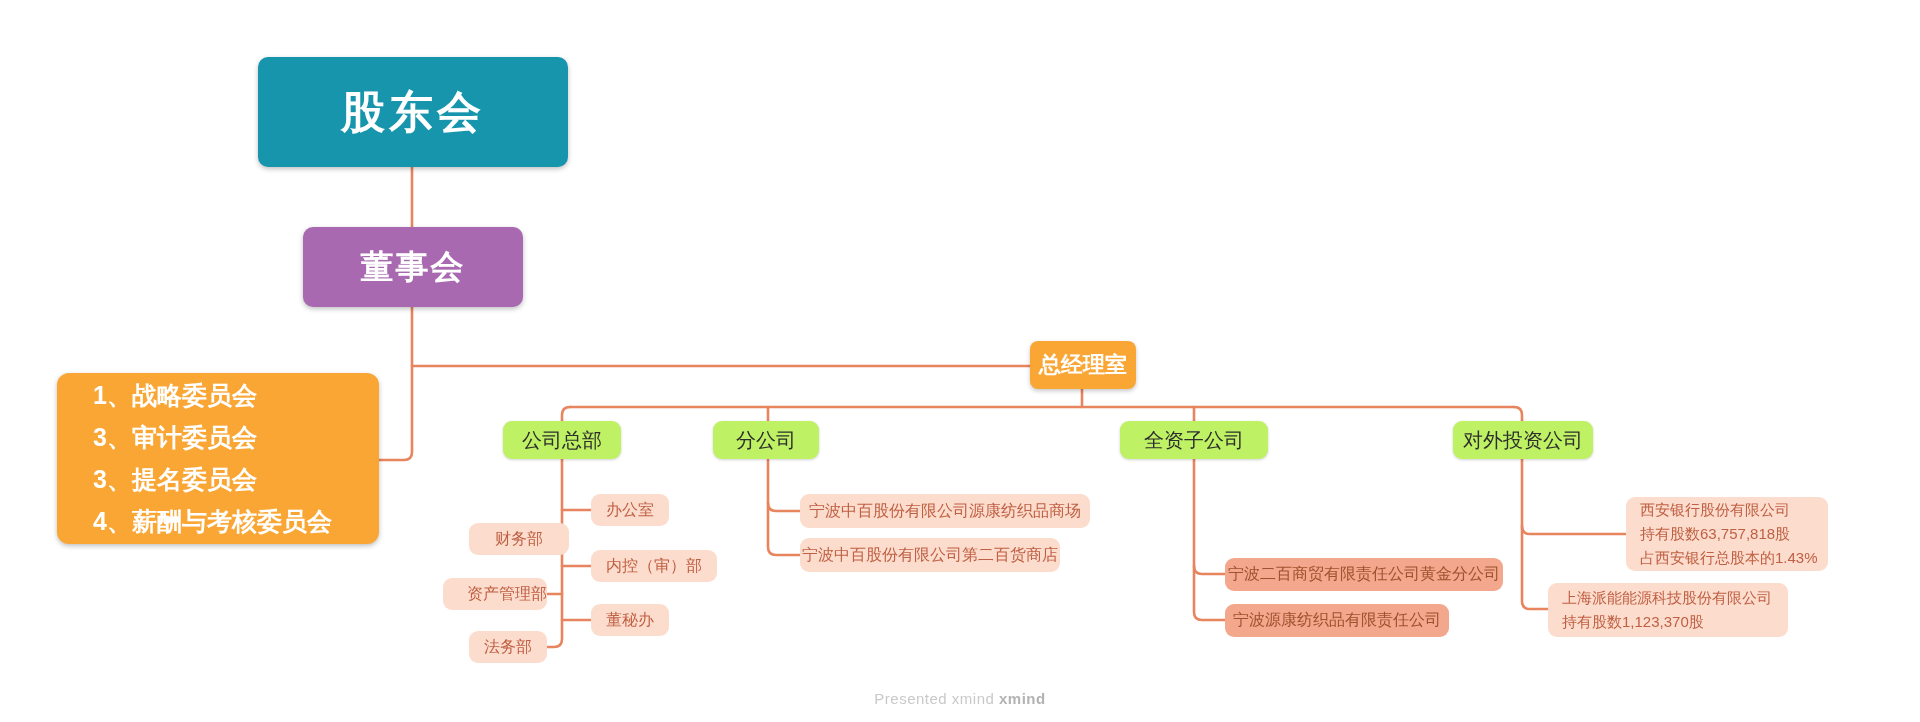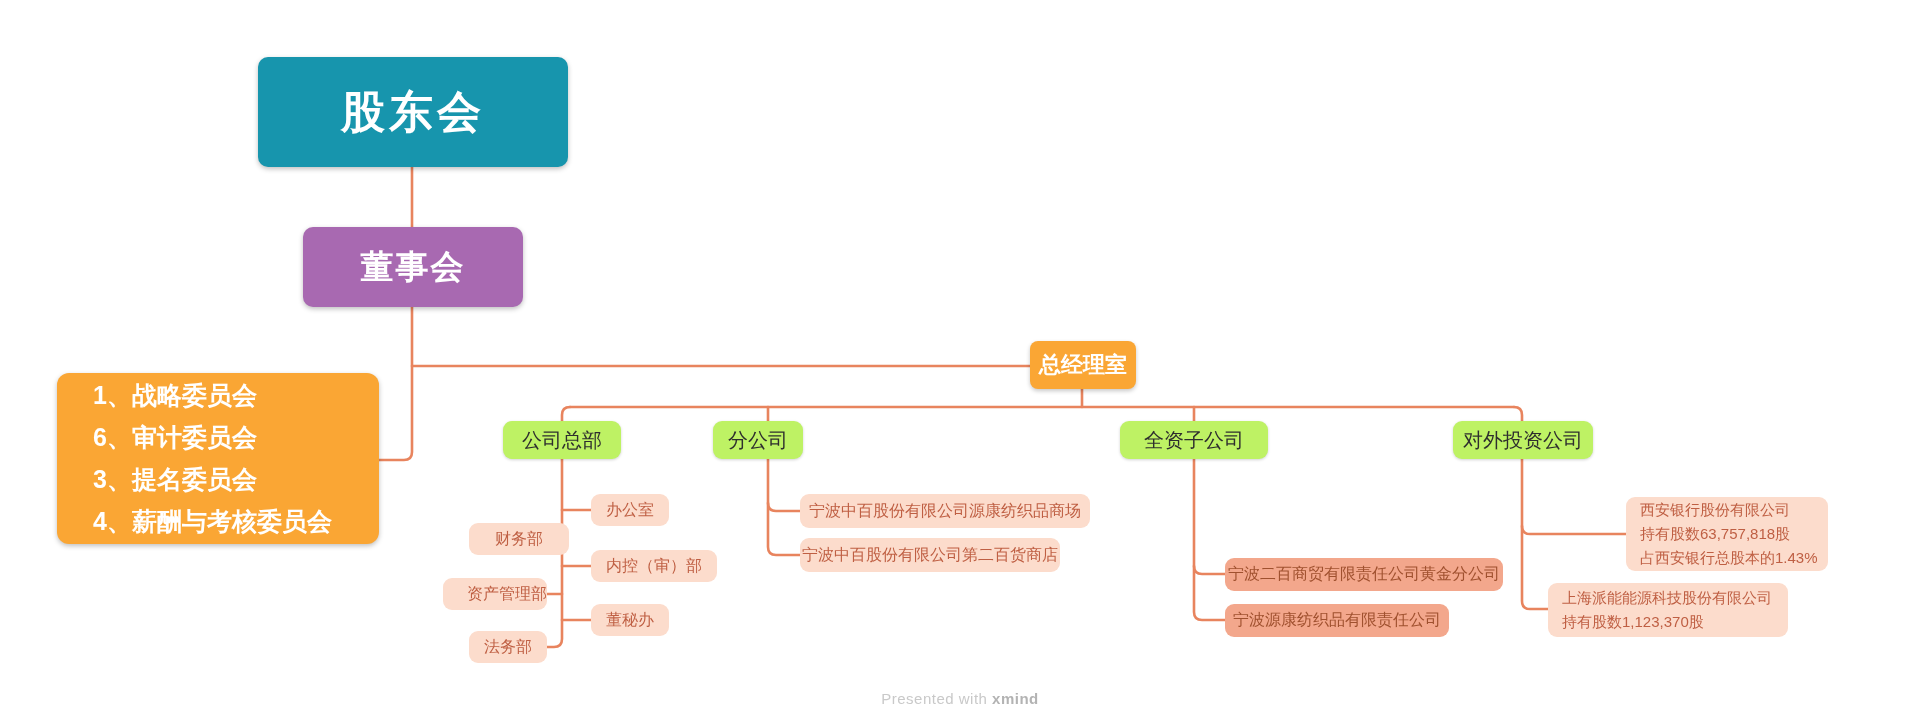--- a/index.html
+++ b/index.html
@@ -86,30 +86,30 @@
       <path d="M1522,526 Q1522,534 1530,534 H1626"></path>
     </g>
   </svg>
 
   <div class="node teal" style="left:258px;top:57px;width:310px;height:110px;">股东会</div>
 
   <div class="node purple" style="left:303px;top:227px;width:220px;height:80px;">董事会</div>
 
   <div class="node orange-list" style="left:57px;top:373px;width:322px;height:171px;">
     <div>1、战略委员会</div>
-    <div>6、审计委员会</div>
+    <div>3、审计委员会</div>
     <div>3、提名委员会</div>
     <div>4、薪酬与考核委员会</div>
   </div>
 
   <div class="node orange-sm" style="left:1030px;top:341px;width:106px;height:48px;">总经理室</div>
 
   <div class="node green" style="left:503px;top:421px;width:118px;height:38px;">公司总部</div>
 
-  <div class="node green" style="left:713px;top:421px;width:90px;height:38px;">分公司</div>
+  <div class="node green" style="left:713px;top:421px;width:106px;height:38px;">分公司</div>
 
   <div class="node green" style="left:1120px;top:421px;width:148px;height:38px;">全资子公司</div>
 
   <div class="node green" style="left:1453px;top:421px;width:140px;height:38px;">对外投资公司</div>
 
   <div class="node peach" style="left:591px;top:494px;width:78px;height:32px;">办公室</div>
   <div class="node peach" style="left:469px;top:523px;width:100px;height:32px;">财务部</div>
   <div class="node peach" style="left:591px;top:550px;width:126px;height:32px;">内控（审）部</div>
   <div class="node peach" style="left:443px;top:578px;width:104px;height:32px;padding-left:24px;">资产管理部</div>
   <div class="node peach" style="left:591px;top:604px;width:78px;height:32px;">董秘办</div>
@@ -124,15 +124,15 @@
   <div class="node peach-multi" style="left:1626px;top:497px;width:202px;height:74px;">
     <div>西安银行股份有限公司</div>
     <div>持有股数63,757,818股</div>
     <div>占西安银行总股本的1.43%</div>
   </div>
   <div class="node peach-multi" style="left:1548px;top:583px;width:240px;height:54px;">
     <div>上海派能能源科技股份有限公司</div>
     <div>持有股数1,123,370股</div>
   </div>
 
-  <div class="footer"><span>Presented with </span><b>xmind</b></div>
+  <div class="footer"><span>Presented xmind </span><b>xmind</b></div>
 
 </div>
 
 </body></html>

